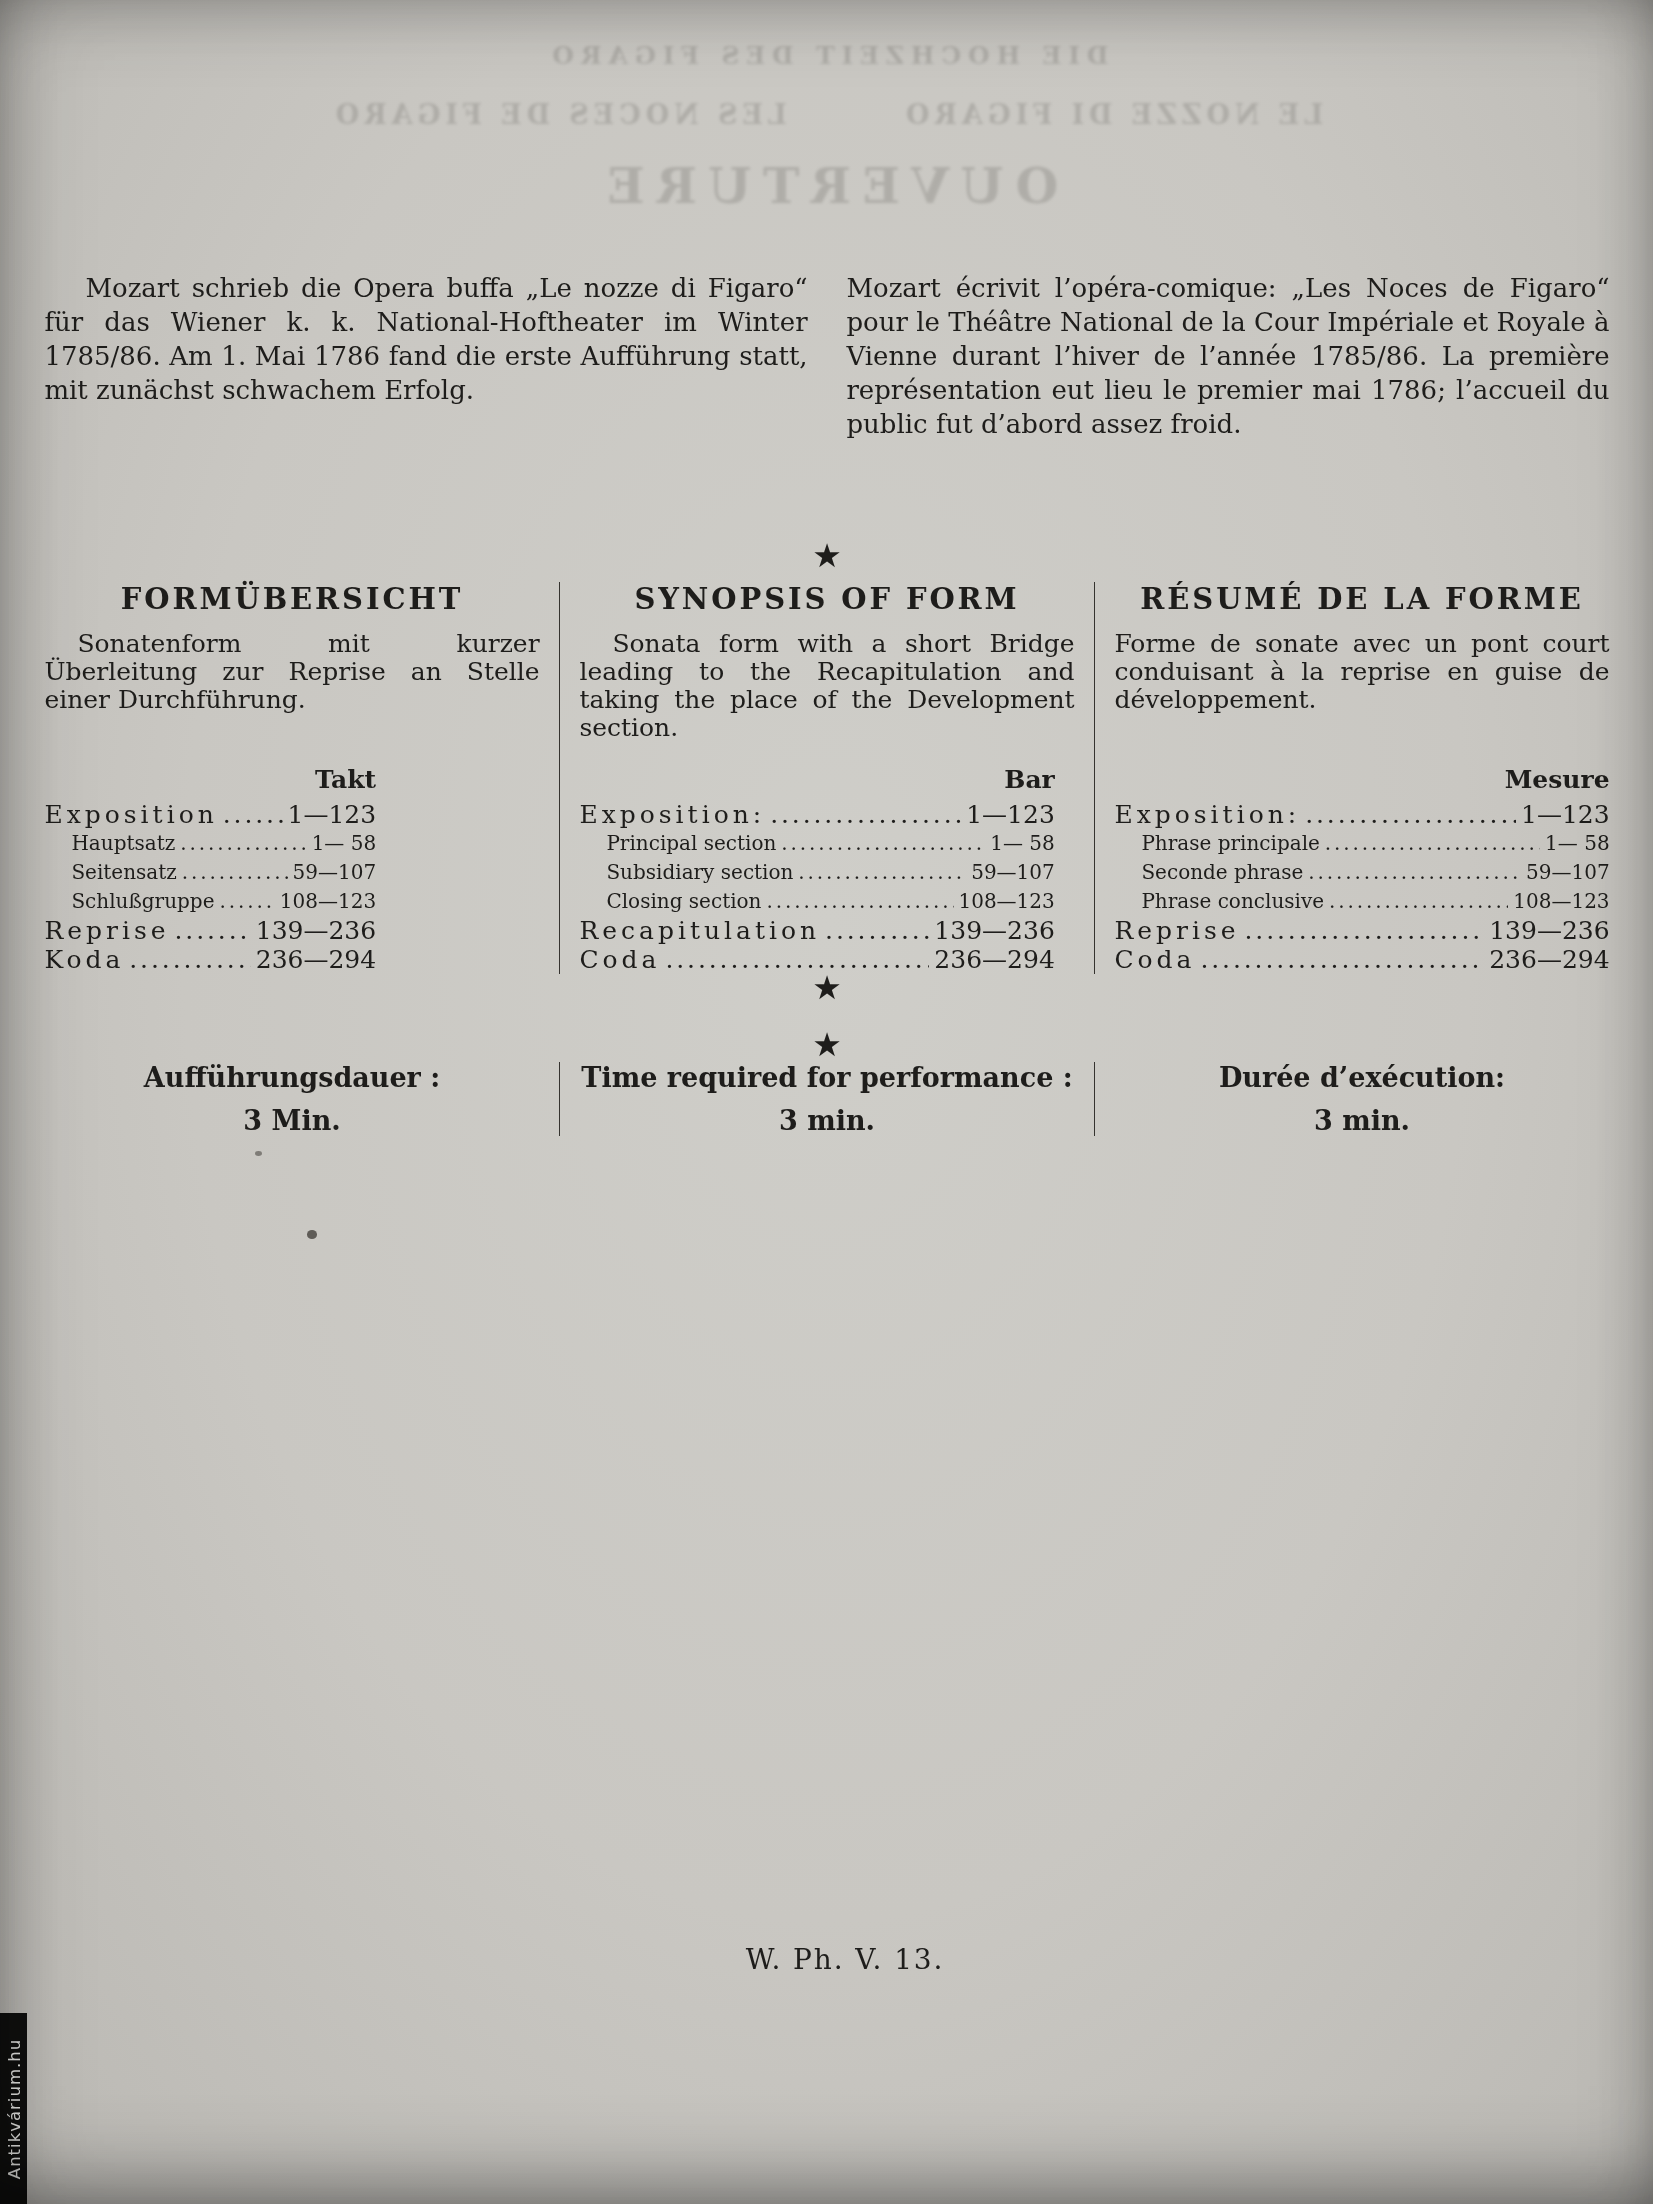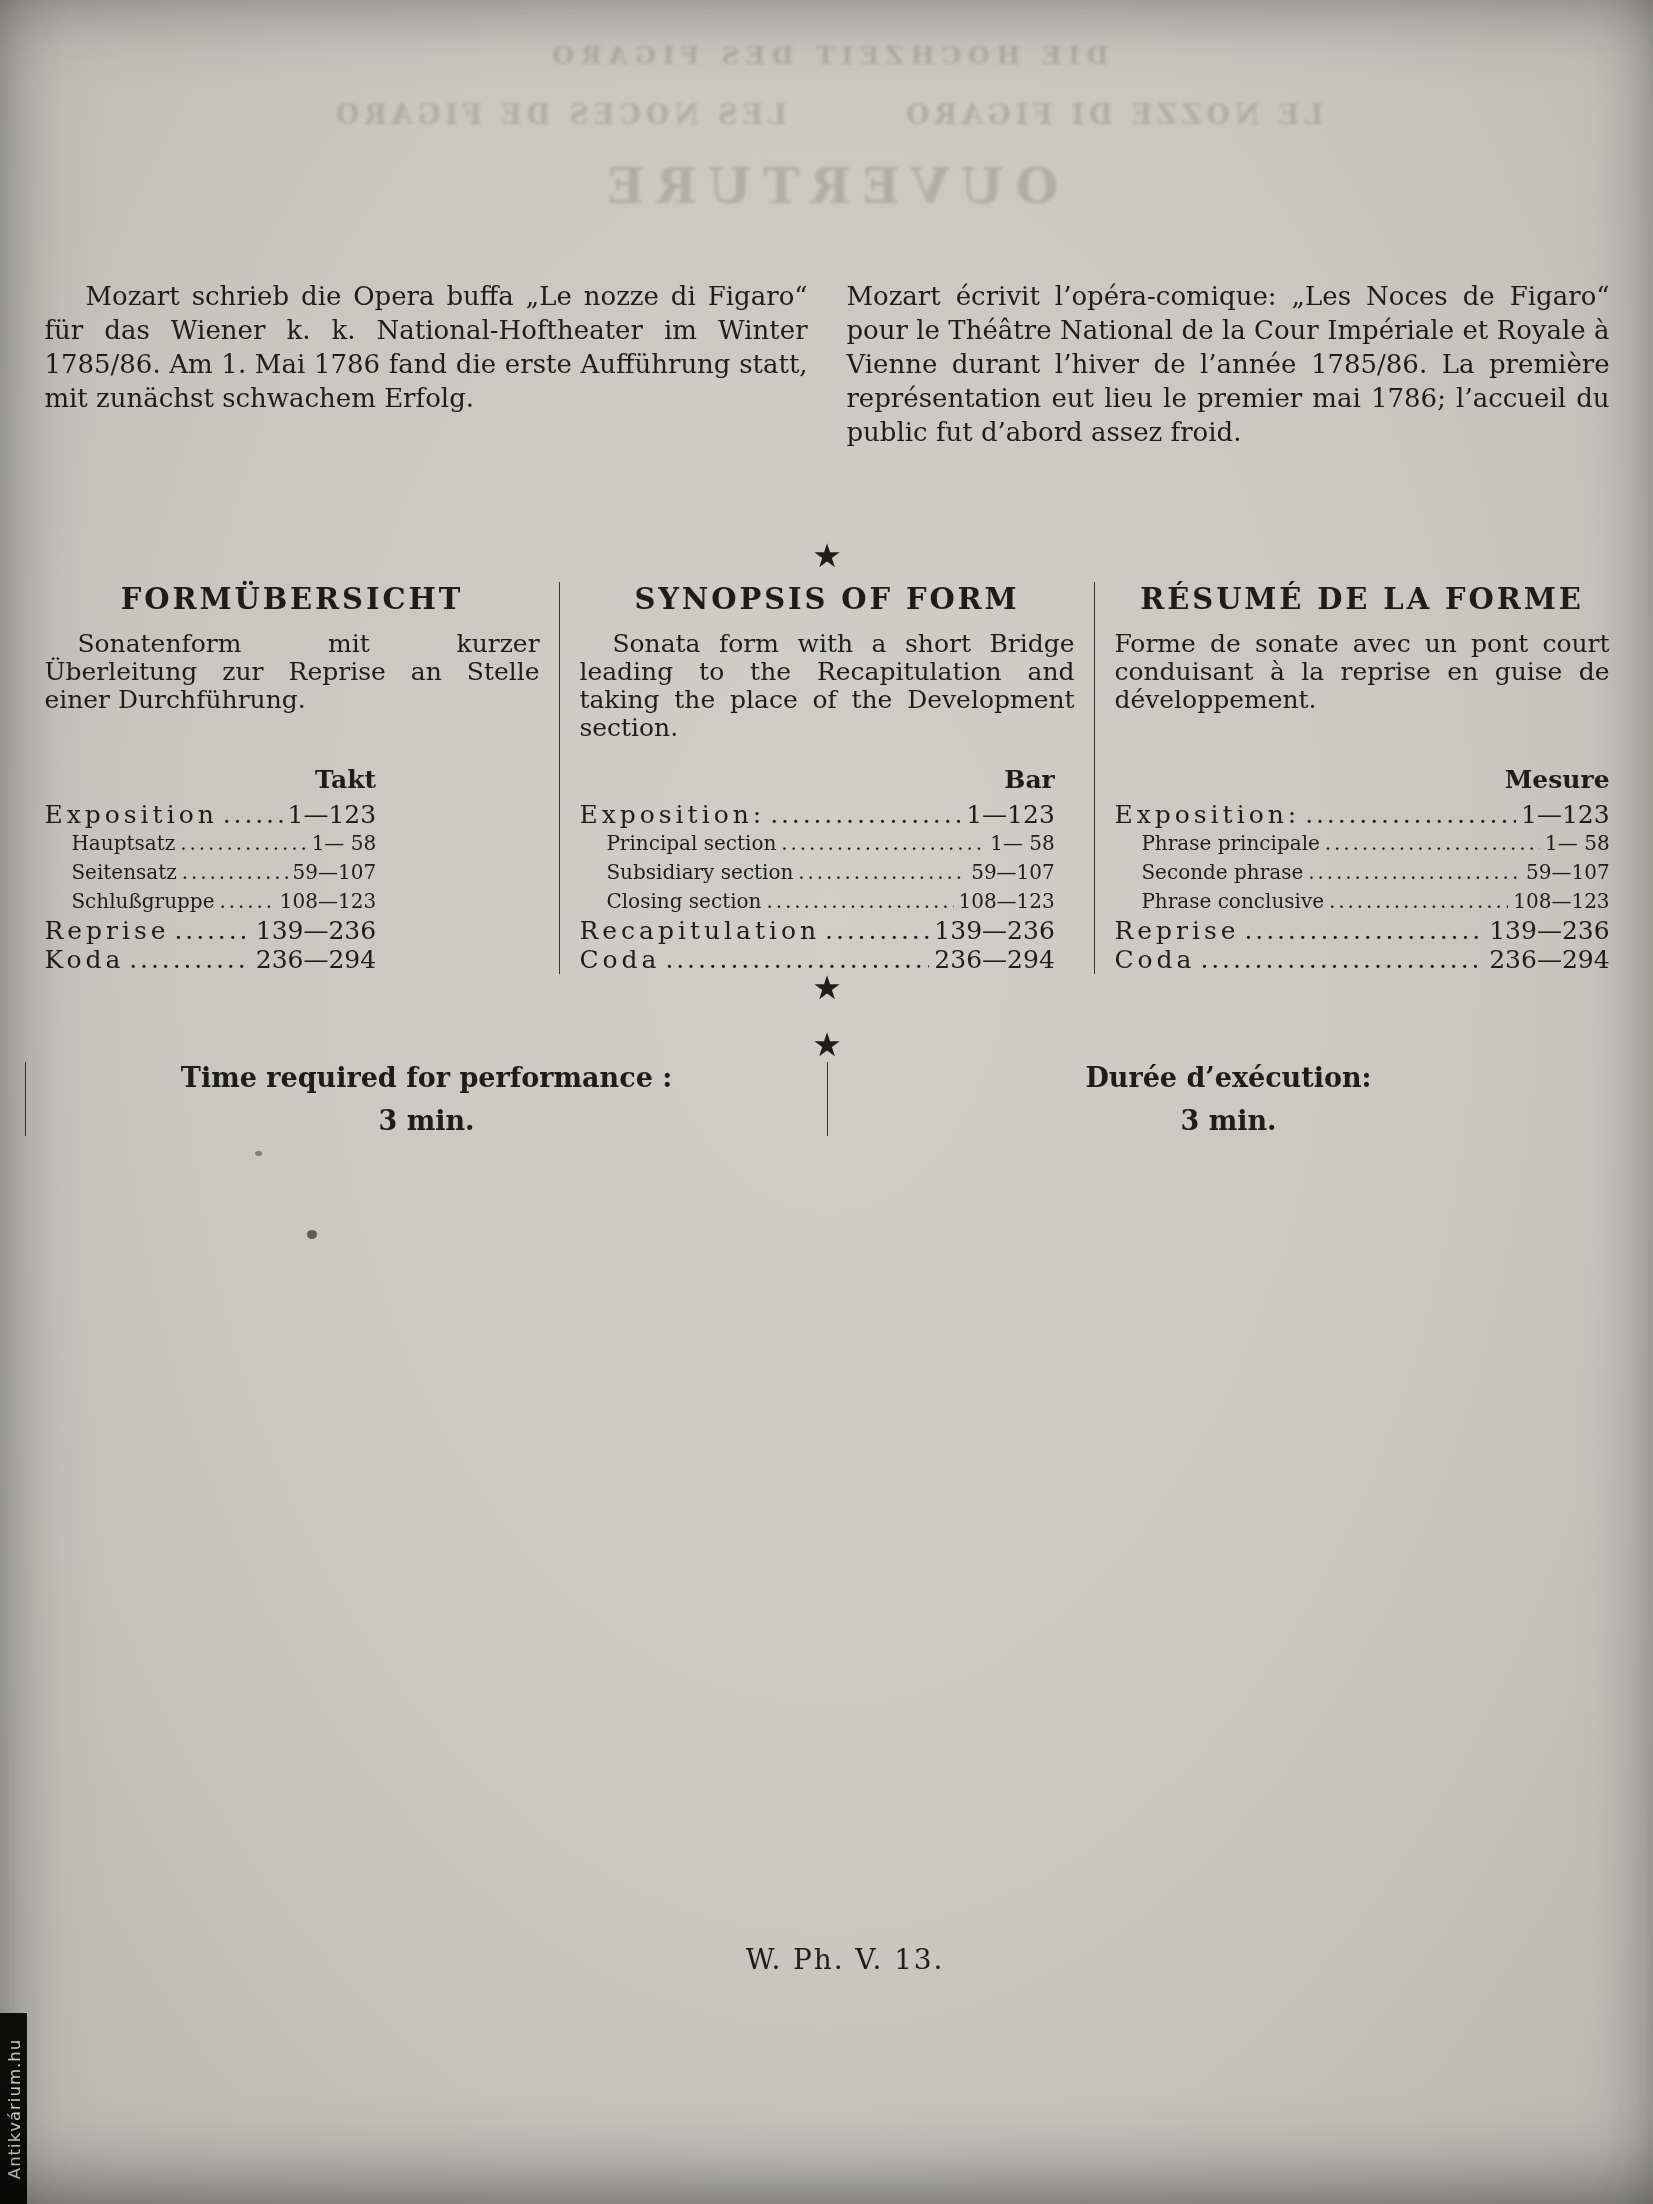--- a/index.html
+++ b/index.html
@@ -32,21 +32,21 @@
   .g1 { font-size:25px; letter-spacing:6.8px; margin-bottom:29px; }
   .g2 { font-size:27px; letter-spacing:4.9px; margin-bottom:27px; white-space:pre; }
   .g3 { font-size:49px; letter-spacing:11.6px; }
 
   
   .columns { position:absolute; left:25px; right:25px; display:flex; align-items:stretch; }
   .col { flex:1 1 0; min-width:0; padding:0 19.4px; box-sizing:border-box; }
   .col.mid { border-left:1.9px solid #35332f; border-right:1.9px solid #35332f; }
 
   
-  .intro { top:279px;justify-content:space-between; }
+  .intro { top:271px;justify-content:space-between; }
   .intro .para {
     margin:0; font-size:26px; line-height:34px;
     text-align:justify; text-indent:41px;
   }
 
   
   .star { position:absolute; left:0; right:0; text-align:center; font-size:33px; color:#1e1d1b; }
   .star1 { top:536px; } .star2 { top:968px; } .star3 { top:1025px; }
 
   
@@ -240,20 +240,24 @@
           </div>
       </div>
     </div>
 
   </section>
 
   <div class="star star2">★</div>
   <div class="star star3">★</div>
 
   <section class="columns duration">
+    <div class="col">
+      <div class="dur-label">Aufführungsdauer :</div>
+      <div class="dur-value">3 Min.</div>
+    </div>
     <div class="col mid">
       <div class="dur-label">Time required for performance :</div>
       <div class="dur-value">3 min.</div>
     </div>
     <div class="col">
       <div class="dur-label">Durée d’exécution:</div>
       <div class="dur-value">3 min.</div>
     </div>
   </section>
 

